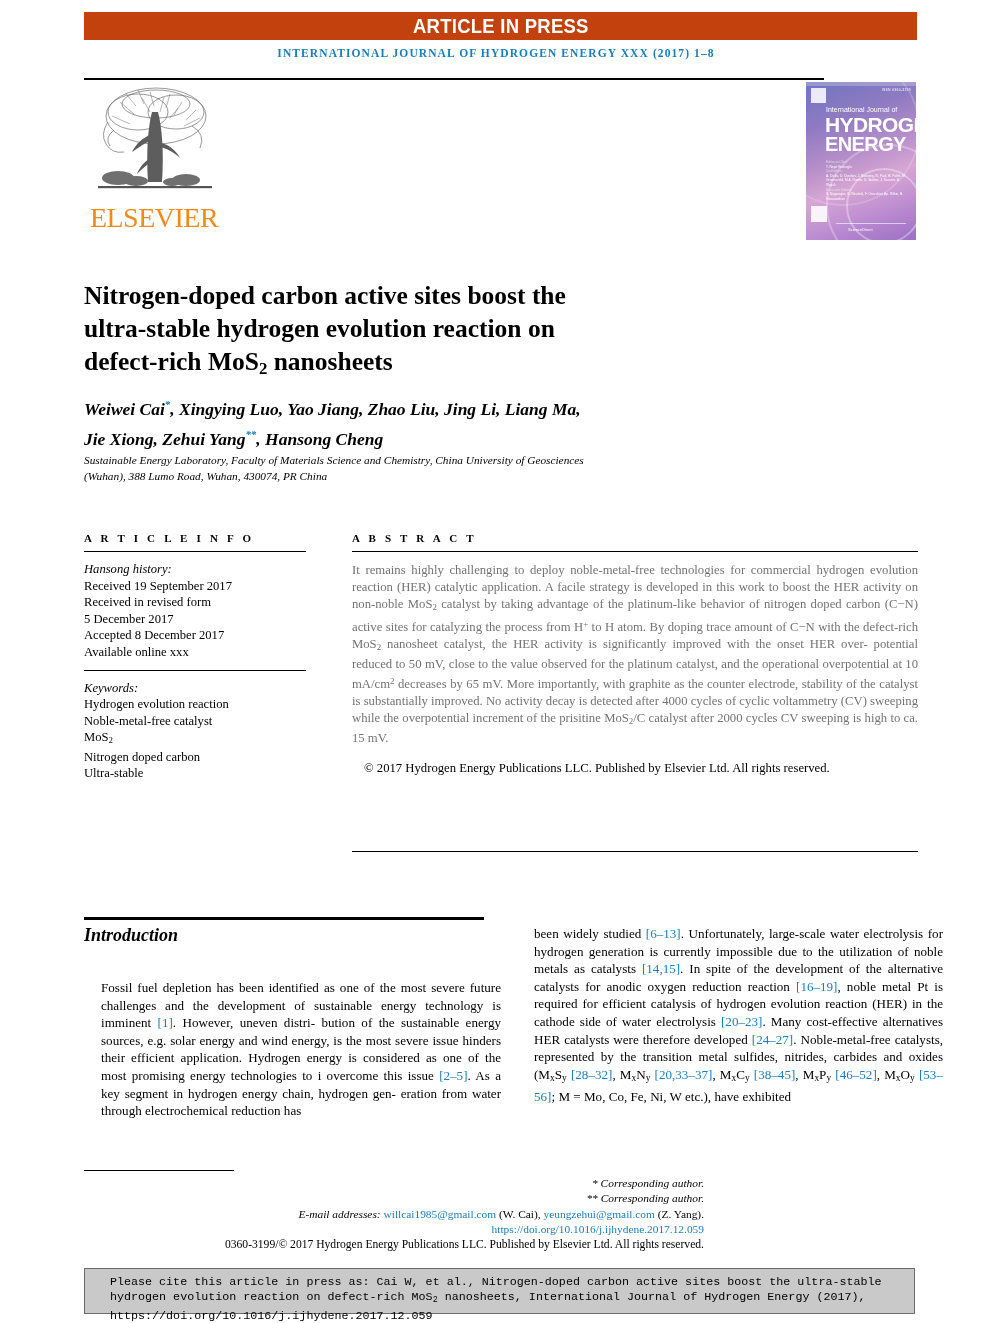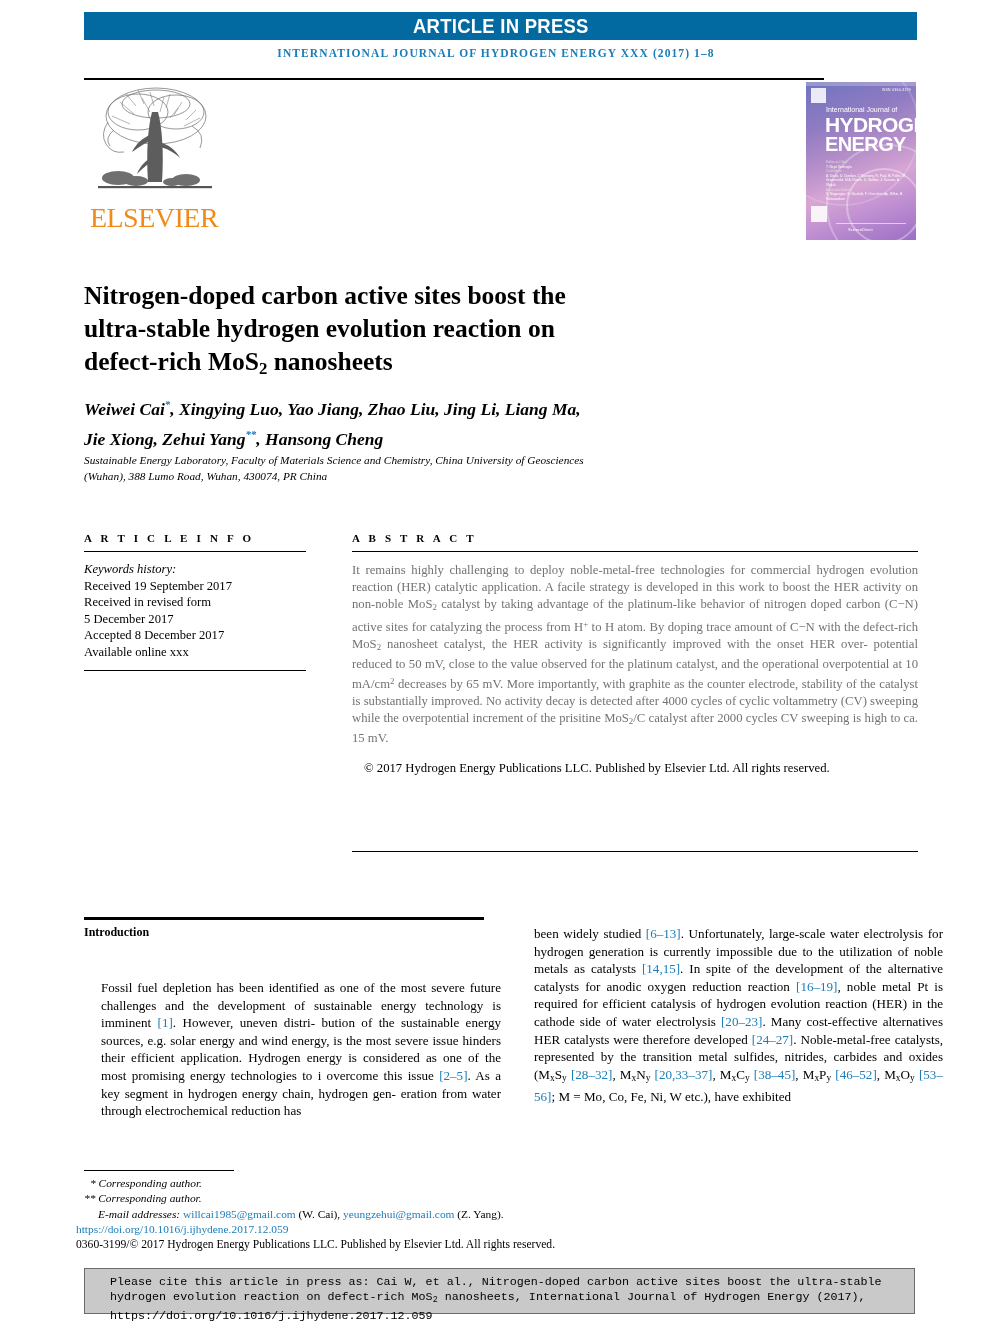--- a/index.html
+++ b/index.html
@@ -9,21 +9,21 @@
     font-family:"Liberation Serif", serif;
     color:#000;
     position:relative;
     overflow:hidden;
   }
   .page{position:relative;width:992px;height:1323px;}
 
   
   .aip-banner{
     position:absolute;left:84px;top:12px;width:833px;height:28px;
-    background:#0369a1;
+    background:#c2410c;
     display:flex;align-items:center;justify-content:center;
   }
   .aip-banner span{
     color:#ffffff;font-family:"Liberation Sans", sans-serif;
     font-weight:bold;font-size:21px;letter-spacing:.3px;
     transform:scaleX(.88);
   }
 
   
   .running-head{
@@ -171,41 +171,41 @@
   .copy-line{
     margin-top:6px;text-indent:12px;
     font-family:"Liberation Serif", serif;font-size:12.7px;line-height:17px;
   }
   .rule-abs{position:absolute;left:352px;top:851px;width:566px;border-top:1px solid #000;}
 
   
   .rule-intro{position:absolute;left:84px;top:917px;width:400px;border-top:3px solid #000;}
   .intro-head{
     position:absolute;left:84px;top:925px;
-    font-family:"Liberation Serif", serif;font-weight:bold;font-size:12px;
+    font-family:"Liberation Serif", serif;font-weight:bold;font-size:18px;font-style:italic;
   }
   .body-left{
     position:absolute;left:101px;top:966px;width:400px;
     font-family:"Liberation Serif", serif;font-size:13.1px;line-height:17.6px;
     text-align:justify;
   }
   .body-right{
     position:absolute;left:508px;top:912px;width:409px;
     font-family:"Liberation Serif", serif;font-size:13.1px;line-height:17.6px;
     text-align:justify;
     margin-left:26px;
   }
   .ref{color:#1a7cb8;}
   .body-right sub{font-size:.72em;vertical-align:-.22em;}
 
   
   .fn-rule{position:absolute;left:84px;top:1170px;width:150px;border-top:1px solid #000;}
   .footnotes{
-    position:absolute;left:76px;top:1176px;width:620px;
-    font-family:"Liberation Serif", serif;font-size:11.4px;line-height:15.3px;
+    position:absolute;left:84px;top:1176px;width:620px;
+    font-family:"Liberation Serif", serif;font-size:11.4px;line-height:15.3px;text-align:right;
   }
   .footnotes .ital{font-style:italic;}
   .footnotes .indent1{padding-left:14px;}
   .footnotes .indent2{padding-left:8px;}
   .footnotes .indent3{padding-left:22px;}
   .footnotes a{color:#1a7cb8;text-decoration:none;}
   .doi-line{color:#1a7cb8;}
   .issn-line{font-size:11.6px;}
 
   
@@ -313,28 +313,36 @@
 
   <div class="affil">
     <span>Sustainable Energy Laboratory, Faculty of Materials Science and Chemistry, China University of Geosciences</span><br>
     <span>(Wuhan), 388 Lumo Road, Wuhan, 430074, PR China</span>
   </div>
 
   <div class="col-left">
     <div class="sec-head">A R T I C L E   I N F O</div>
     <div class="hr-thin"></div>
     <div class="info-block">
-      <div class="ital">Keywords history:</div>
+      <div class="ital">Hansong history:</div>
       <div>Received 19 September 2017</div>
       <div>Received in revised form</div>
       <div>5 December 2017</div>
       <div>Accepted 8 December 2017</div>
       <div>Available online xxx</div>
     </div>
     <div class="hr-thin2"></div>
+    <div class="kw-block">
+      <div class="ital">Keywords:</div>
+      <div>Hydrogen evolution reaction</div>
+      <div>Noble-metal-free catalyst</div>
+      <div>MoS<sub>2</sub></div>
+      <div>Nitrogen doped carbon</div>
+      <div>Ultra-stable</div>
+    </div>
   </div>
 
   <div class="col-right">
     <div class="sec-head">A B S T R A C T</div>
     <div class="hr-thin"></div>
     <p class="abstract">
       It remains highly challenging to deploy noble-metal-free technologies for commercial
       hydrogen evolution reaction (HER) catalytic application. A facile strategy is developed in
       this work to boost the HER activity on non-noble MoS<sub>2</sub> catalyst by taking advantage of the
       platinum-like behavior of nitrogen doped carbon (C−N) active sites for catalyzing the

